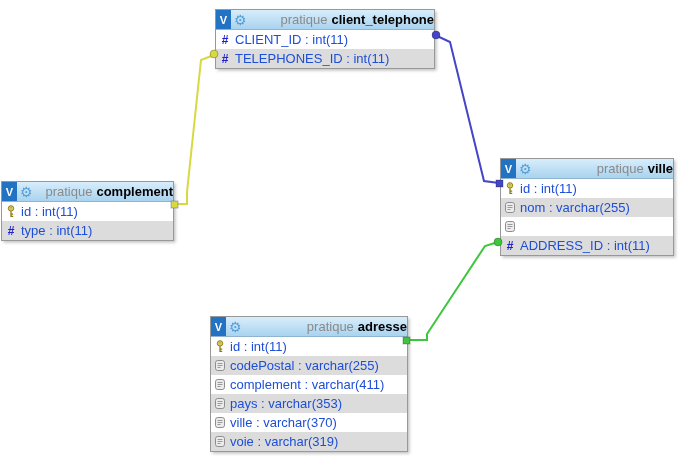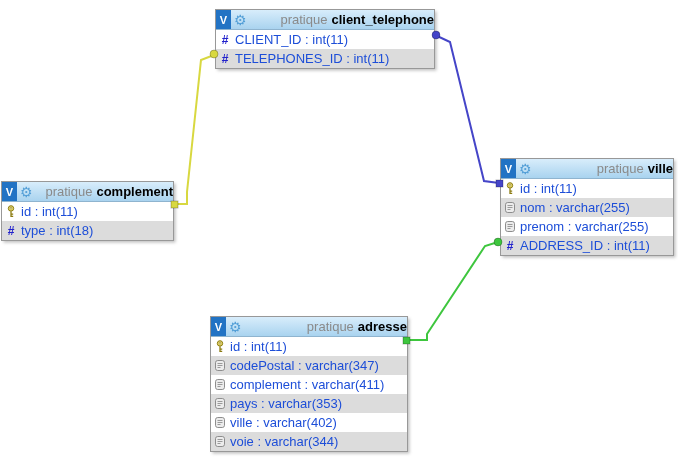--- a/index.html
+++ b/index.html
@@ -123,21 +123,21 @@
               <circle cx="5" cy="3.2" r="0.9" fill="#fff" stroke="#8a7a10" stroke-width="0.6"></circle>
               <path d="M5 6.2 V12 M5 9.2 h2.2 M5 11.4 h2.2" stroke="#8a7a10" stroke-width="1.3" fill="none"></path>
             </svg>
         </span>
         <span class="col-label">id : int(11)</span>
       </div>
       <div class="col-row">
         <span class="cicon">
             <span class="hash-glyph">#</span>
           </span>
-        <span class="col-label">type : int(18)</span>
+        <span class="col-label">type : int(11)</span>
       </div>
     </div>
   </div>
 
   <div class="dbtable" style="left:500px;top:158px;width:172px;">
     <div class="thead">
       <span class="v-badge">V</span>
       <span class="gear">⚙</span>
       <span class="ttitle">
         <span class="db-name">pratique</span><span class="t-name">ville</span>
@@ -163,21 +163,20 @@
         </span>
         <span class="col-label">nom : varchar(255)</span>
       </div>
       <div class="col-row">
         <span class="cicon">
           <svg width="10" height="11" viewBox="0 0 10 11">
               <rect x="0.5" y="0.5" width="9" height="10" rx="2.2" fill="#ececec" stroke="#8d8d8d"></rect>
               <path d="M2.5 3.5 h5 M2.5 5.5 h5 M2.5 7.5 h3" stroke="#9a9a9a" stroke-width="1" fill="none"></path>
             </svg>
         </span>
-        <span class="col-label">prenom : varchar(255)</span>
       </div>
       <div class="col-row">
         <span class="cicon">
             <span class="hash-glyph">#</span>
           </span>
         <span class="col-label">ADDRESS_ID : int(11)</span>
       </div>
     </div>
   </div>
 
@@ -200,21 +199,21 @@
         </span>
         <span class="col-label">id : int(11)</span>
       </div>
       <div class="col-row">
         <span class="cicon">
           <svg width="10" height="11" viewBox="0 0 10 11">
               <rect x="0.5" y="0.5" width="9" height="10" rx="2.2" fill="#ececec" stroke="#8d8d8d"></rect>
               <path d="M2.5 3.5 h5 M2.5 5.5 h5 M2.5 7.5 h3" stroke="#9a9a9a" stroke-width="1" fill="none"></path>
             </svg>
         </span>
-        <span class="col-label">codePostal : varchar(347)</span>
+        <span class="col-label">codePostal : varchar(255)</span>
       </div>
       <div class="col-row">
         <span class="cicon">
           <svg width="10" height="11" viewBox="0 0 10 11">
               <rect x="0.5" y="0.5" width="9" height="10" rx="2.2" fill="#ececec" stroke="#8d8d8d"></rect>
               <path d="M2.5 3.5 h5 M2.5 5.5 h5 M2.5 7.5 h3" stroke="#9a9a9a" stroke-width="1" fill="none"></path>
             </svg>
         </span>
         <span class="col-label">complement : varchar(411)</span>
       </div>
@@ -227,30 +226,30 @@
         </span>
         <span class="col-label">pays : varchar(353)</span>
       </div>
       <div class="col-row">
         <span class="cicon">
           <svg width="10" height="11" viewBox="0 0 10 11">
               <rect x="0.5" y="0.5" width="9" height="10" rx="2.2" fill="#ececec" stroke="#8d8d8d"></rect>
               <path d="M2.5 3.5 h5 M2.5 5.5 h5 M2.5 7.5 h3" stroke="#9a9a9a" stroke-width="1" fill="none"></path>
             </svg>
         </span>
-        <span class="col-label">ville : varchar(402)</span>
-      </div>
-      <div class="col-row">
-        <span class="cicon">
-          <svg width="10" height="11" viewBox="0 0 10 11">
-              <rect x="0.5" y="0.5" width="9" height="10" rx="2.2" fill="#ececec" stroke="#8d8d8d"></rect>
-              <path d="M2.5 3.5 h5 M2.5 5.5 h5 M2.5 7.5 h3" stroke="#9a9a9a" stroke-width="1" fill="none"></path>
-            </svg>
-        </span>
-        <span class="col-label">voie : varchar(344)</span>
+        <span class="col-label">ville : varchar(370)</span>
+      </div>
+      <div class="col-row">
+        <span class="cicon">
+          <svg width="10" height="11" viewBox="0 0 10 11">
+              <rect x="0.5" y="0.5" width="9" height="10" rx="2.2" fill="#ececec" stroke="#8d8d8d"></rect>
+              <path d="M2.5 3.5 h5 M2.5 5.5 h5 M2.5 7.5 h3" stroke="#9a9a9a" stroke-width="1" fill="none"></path>
+            </svg>
+        </span>
+        <span class="col-label">voie : varchar(319)</span>
       </div>
     </div>
   </div>
 
   <svg id="wires">
 
     <polyline points="214,55 201,60 187,192 187,204 174,204" fill="none" stroke-width="2" stroke="#d8d840"></polyline>
     <circle cx="214" cy="54" r="4" stroke="rgba(0,0,0,0.25)" fill="#d8d840"></circle>
     <rect x="171" y="201" width="7" height="7" stroke="rgba(0,0,0,0.25)" fill="#d8d840"></rect>
 

